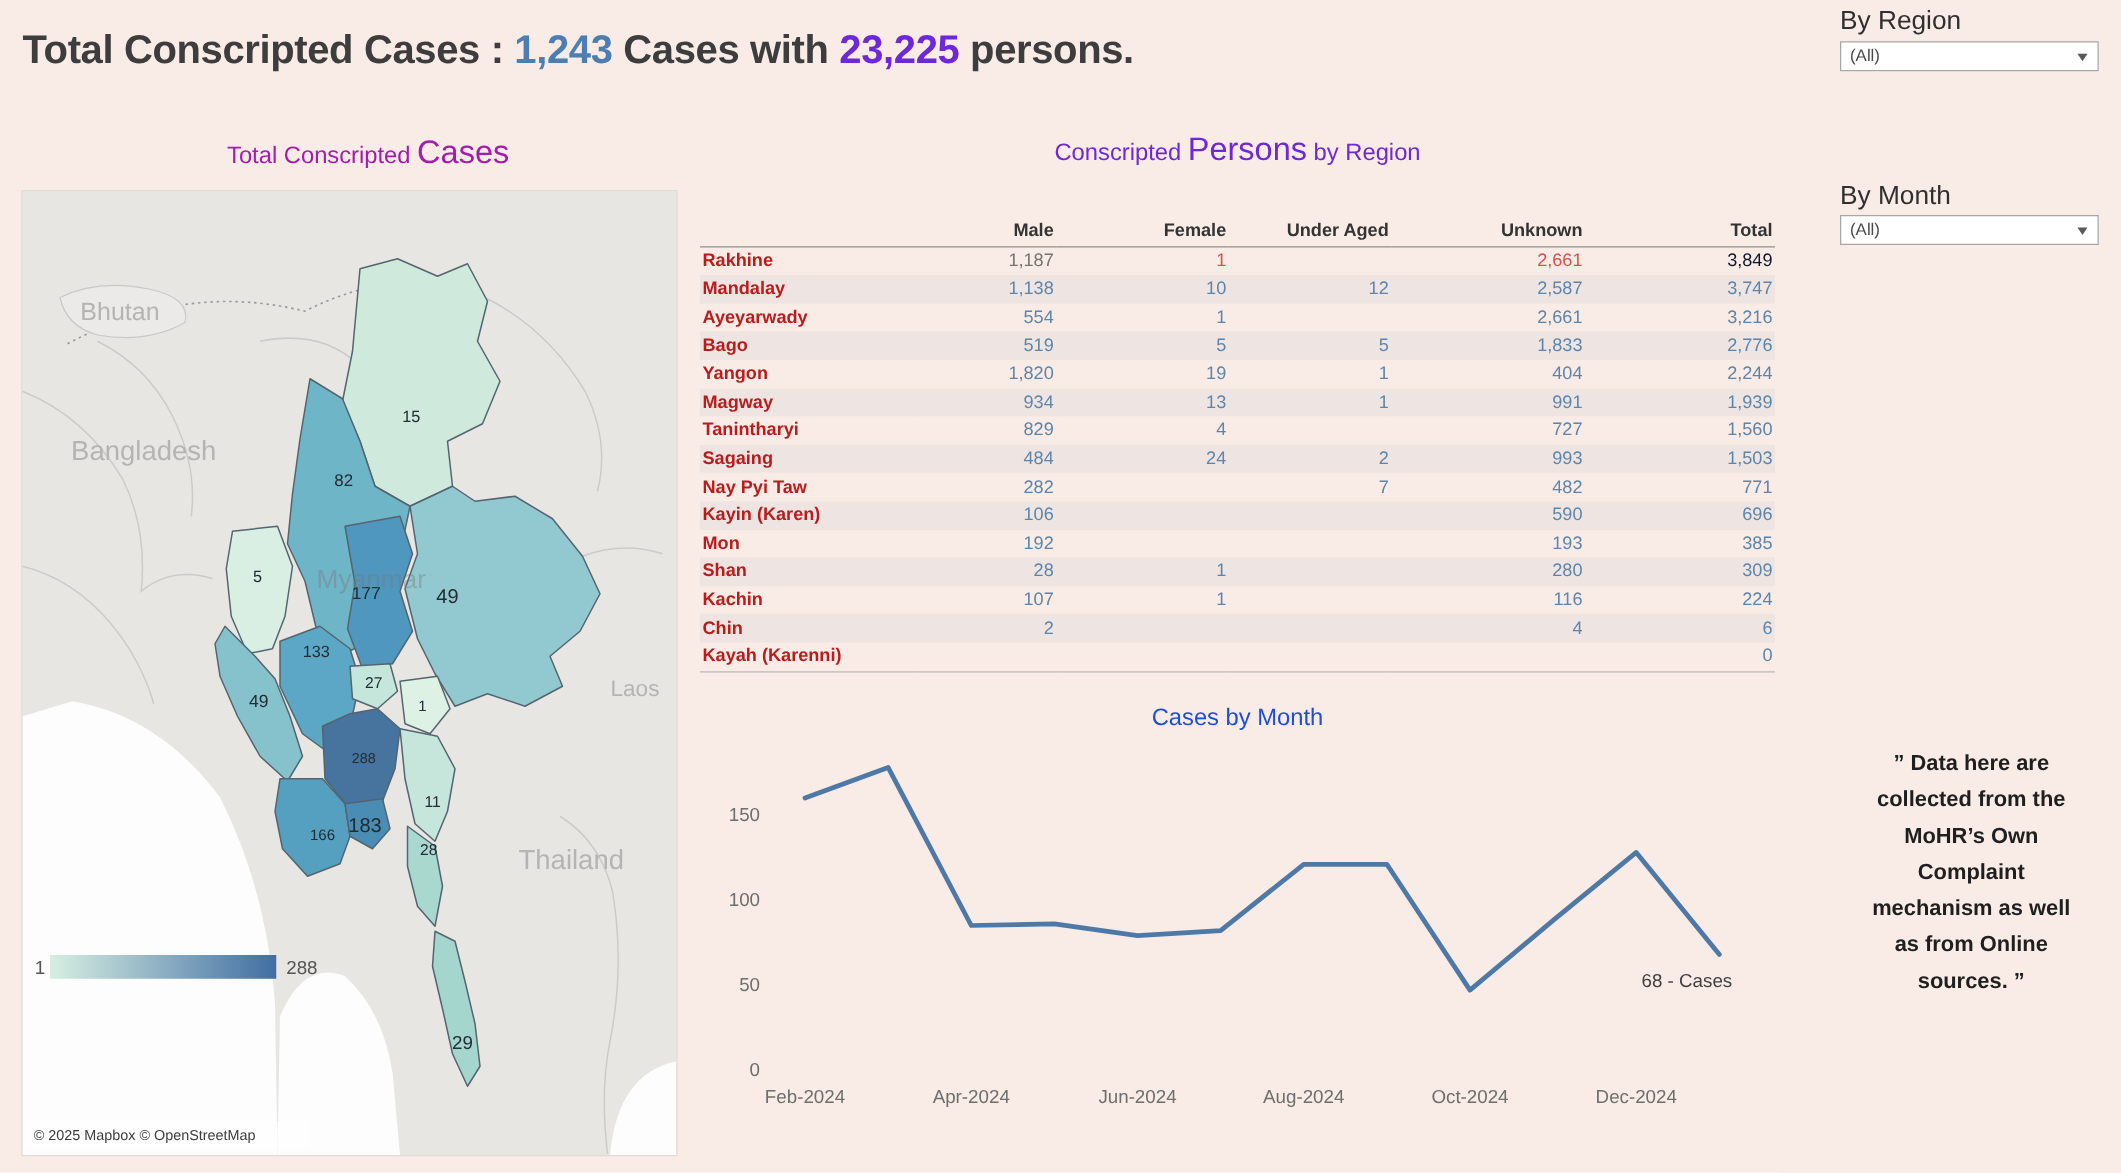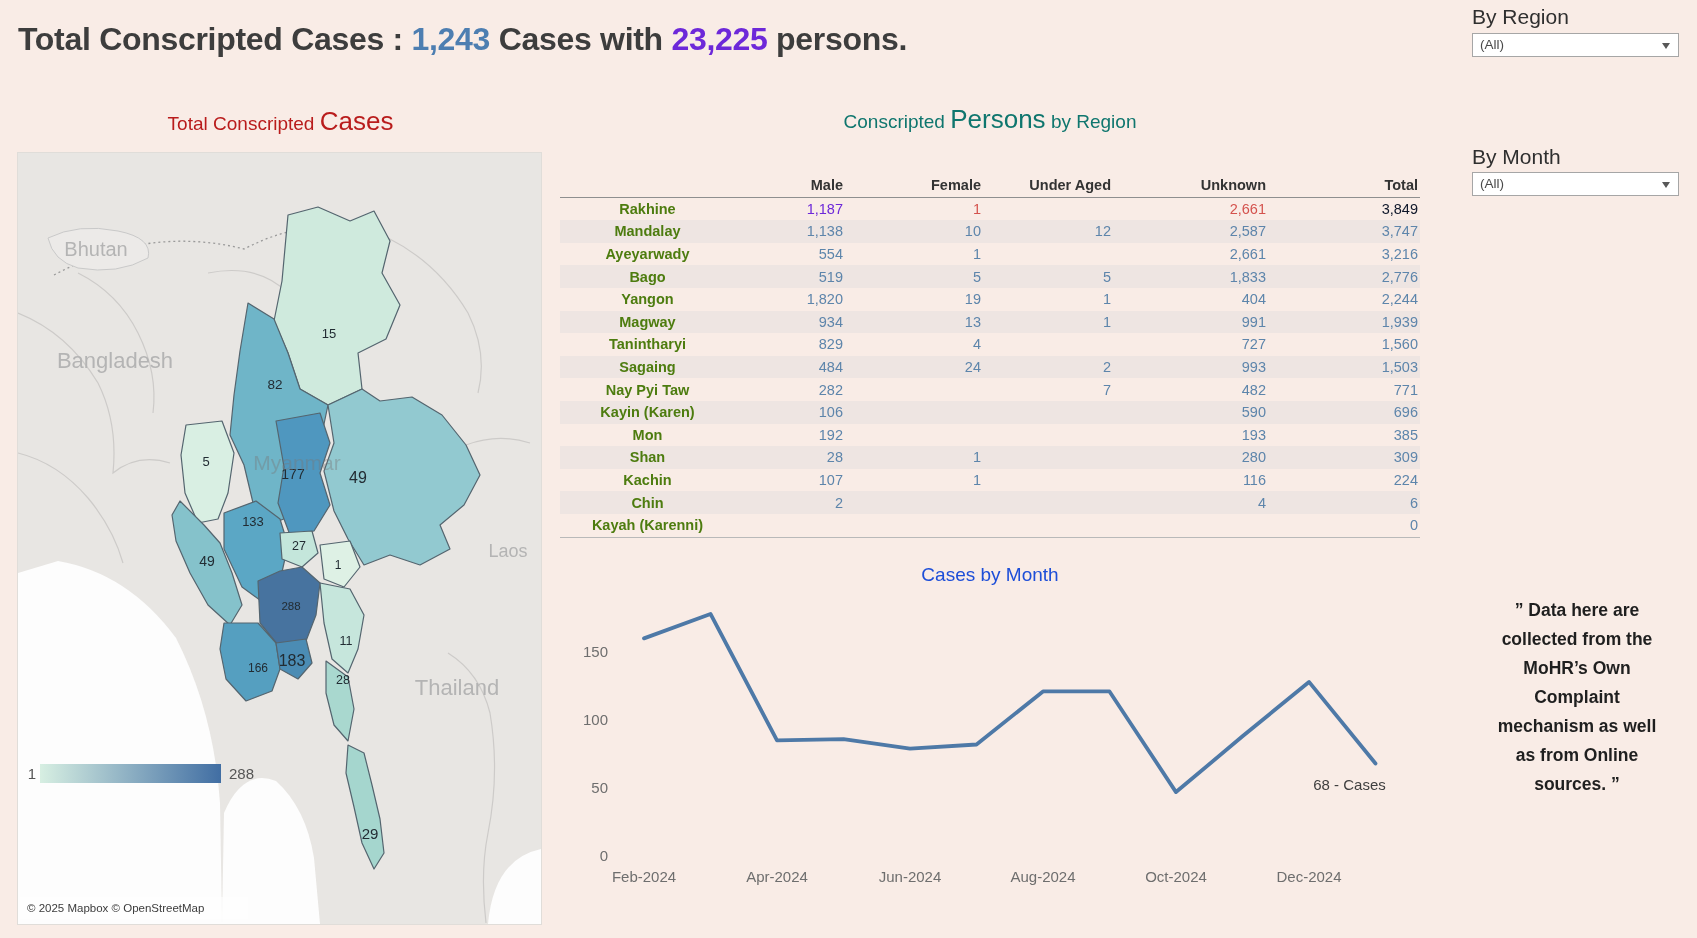--- a/index.html
+++ b/index.html
@@ -5,34 +5,34 @@
   html,body{margin:0;padding:0;}
   body{font-family:"Liberation Sans", sans-serif;}
   #stage{position:relative;width:1697px;height:938px;background:#f9ece6;overflow:hidden;}
   .abs{position:absolute;}
 
   
   #main-title{left:18px;top:21px;font-size:32px;font-weight:700;color:#3d3d3d;letter-spacing:-0.3px;white-space:nowrap;}
   .accent{font-weight:700;}
 
   
-  #map-title{left:19px;top:106px;width:523px;text-align:center;font-size:19px;color:#b91c1c;}
+  #map-title{left:33px;top:106px;width:523px;text-align:center;font-size:19px;color:#a21caf;}
   #map-title .big{font-size:26px;}
   #map-wrap{left:17px;top:152px;width:523px;height:771px;background:#e8e6e3;border:1px solid #e0ddd9;}
   #map-svg{display:block;}
 
   
-  #table-title{left:560px;top:104px;width:860px;text-align:center;font-size:19px;color:#0f766e;}
+  #table-title{left:560px;top:104px;width:860px;text-align:center;font-size:19px;color:#6d28d9;}
   #table-title .big{font-size:26px;}
   #region-table{left:560px;top:174px;width:860px;border-collapse:collapse;table-layout:fixed;font-size:14.5px;}
   #region-table th,#region-table td{padding:0 2px;height:22.6px;vertical-align:middle;white-space:nowrap;}
   #region-table thead th{color:#333;font-weight:700;text-align:right;border-bottom:1.5px solid #8f8f8f;font-size:14.5px;}
   #region-table thead th.region-col{text-align:left;}
   #region-table td{text-align:right;color:#5d85ab;}
-  #region-table tbody th{text-align:center;color:#4d7c0f;font-weight:700;}
+  #region-table tbody th{text-align:left;color:#b91c1c;font-weight:700;}
   #region-table tbody tr:nth-child(even) th, #region-table tbody tr:nth-child(even) td{background:rgba(100,140,190,0.07);}
   #region-table tbody tr.hl td{color:#d4524d;}
   #region-table tbody tr:last-child th, #region-table tbody tr:last-child td{border-bottom:1px solid #b9b9b9;}
 
   
   #chart-title{left:560px;top:564px;width:860px;text-align:center;font-size:19px;color:#1d4ed8;}
   #chart-svg{left:560px;top:560px;}
 
   
   .filter-label{font-size:21px;color:#2f2f2f;}
@@ -157,21 +157,21 @@
         <th>Male</th>
         <th>Female</th>
         <th>Under Aged</th>
         <th>Unknown</th>
         <th>Total</th>
       </tr>
     </thead>
     <tbody id="table-body">
         <tr class="hl">
           <th>Rakhine</th>
-          <td style="color: #6d28d9; margin-top: 27px;">1,187</td>
+          <td style="color: #737373; margin-top: 27px;">1,187</td>
           <td style="color: rgb(212, 82, 77);">1</td>
           <td style="color: rgb(212, 82, 77);"></td>
           <td style="color: rgb(212, 82, 77);">2,661</td>
           <td style="color: #0f172a; margin-top: 16px;">3,849</td>
         </tr>
         <tr>
           <th>Mandalay</th>
           <td>1,138</td>
           <td>10</td>
           <td>12</td>

